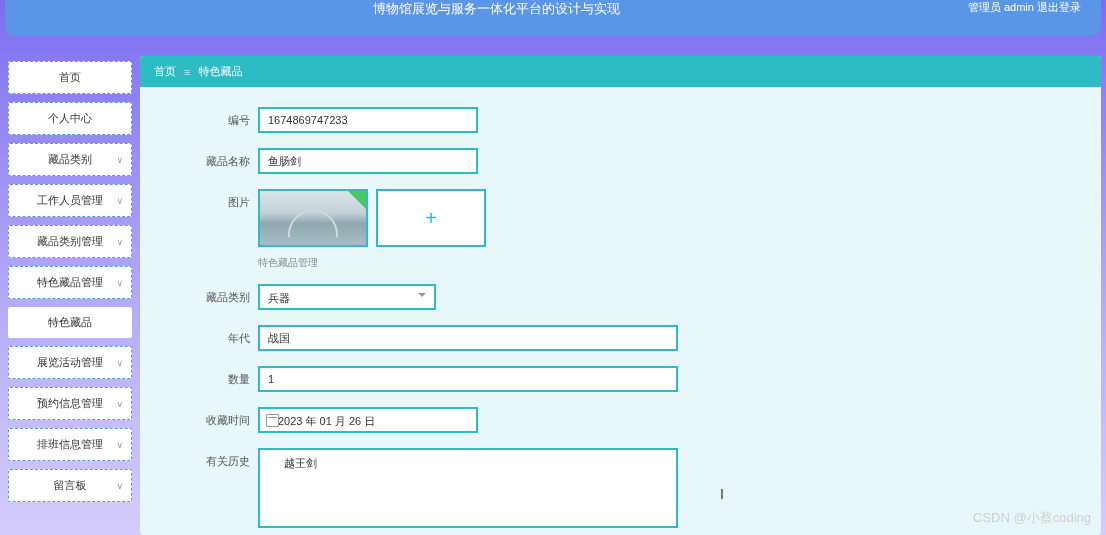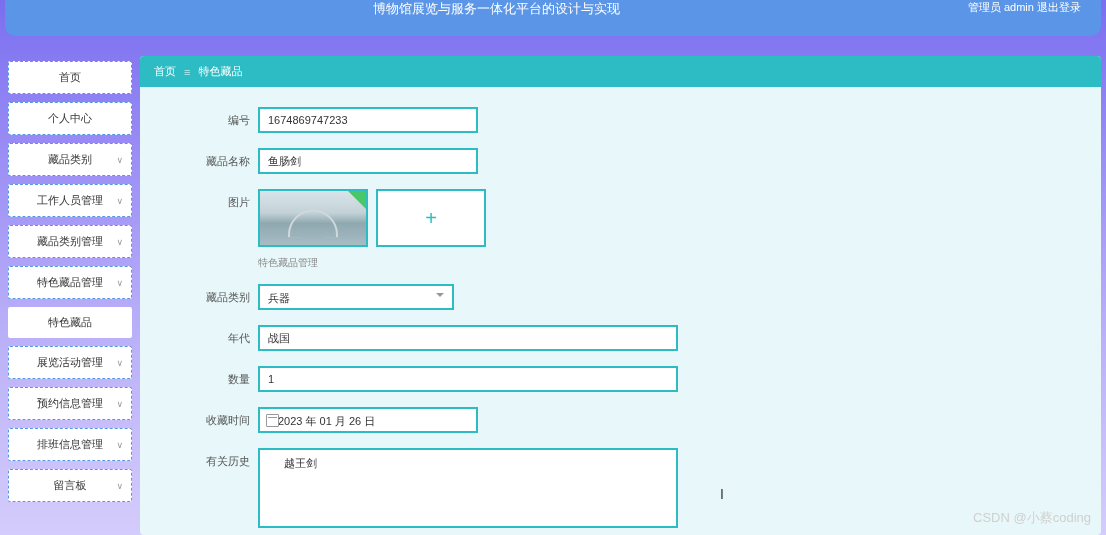--- a/index.html
+++ b/index.html
@@ -14,21 +14,21 @@
 .nav-item.active{border:none}
 .main{flex:1;background:#e8f7f9;margin-right:5px;border-radius:4px;overflow:hidden}
 .breadcrumb{background:#2dbbc4;color:#fff;padding:8px 14px;font-size:11px;display:flex;align-items:center;gap:8px}
 .bc-sep{opacity:.7}
 .form{padding:20px 50px}
 .form-row{display:flex;align-items:flex-start;margin-bottom:15px}
 .form-label{width:60px;text-align:right;font-size:11px;color:#555;padding-top:6px;margin-right:8px}
 .form-input{border:2px solid #2dbbc4;background:#fff;padding:5px 8px;font-size:11px;color:#333;height:26px}
 .input-sm{width:220px}
 .input-lg{width:420px}
-.select{width:196px;position:relative}
+.select{width:178px;position:relative}
 .select::after{content:"";position:absolute;right:8px;top:50%;transform:translateY(-50%);border:4px solid transparent;border-top-color:#999}
 .date-input{position:relative;padding-left:18px}
 .date-icon{position:absolute;left:6px;top:5px;width:13px;height:13px;border:1px solid #999;border-radius:1px}
 .date-icon::before{content:"";position:absolute;top:2px;left:1px;right:1px;height:1px;background:#999}
 .img-row{display:flex;gap:8px}
 .img-thumb{width:110px;height:58px;border:2px solid #2dbbc4;position:relative;background:linear-gradient(180deg,#d8e4e8 0%,#c4d2d8 40%,#8fa8b0 60%,#a8bcc4 100%);overflow:hidden}
 .img-thumb::after{content:"";position:absolute;left:50%;top:50%;width:46px;height:26px;border:2px solid #d0d8dc;border-bottom:none;border-radius:26px 26px 0 0;transform:translate(-50%,-30%)}
 .img-corner{position:absolute;top:0;right:0;border:9px solid transparent;border-top-color:#4ac76a;border-right-color:#4ac76a}
 .img-add{width:110px;height:58px;border:2px solid #2dbbc4;display:flex;align-items:center;justify-content:center;color:#2dbbc4;font-size:20px;cursor:pointer;background:#fff}
 .upload-hint{font-size:10px;color:#888;padding-left:68px;margin:-6px 0 14px}

